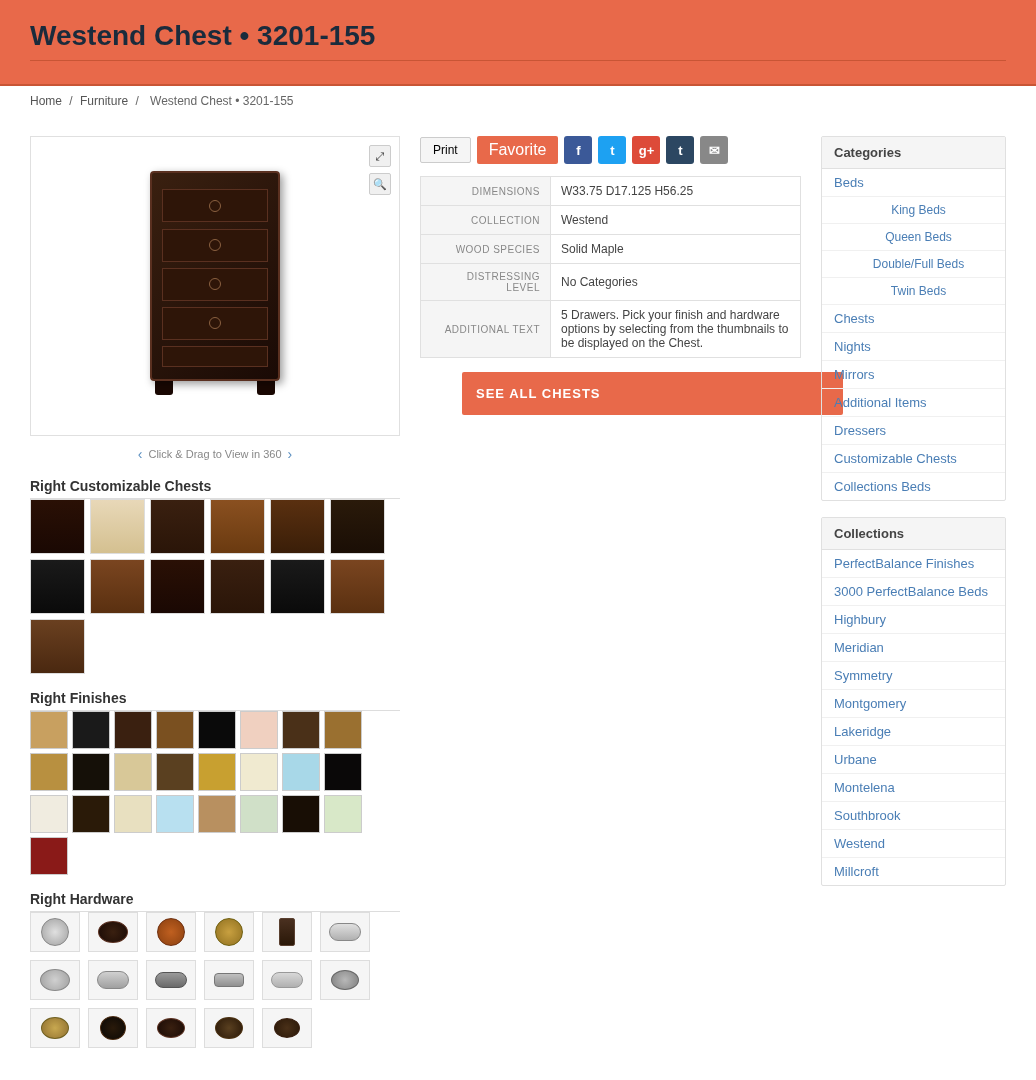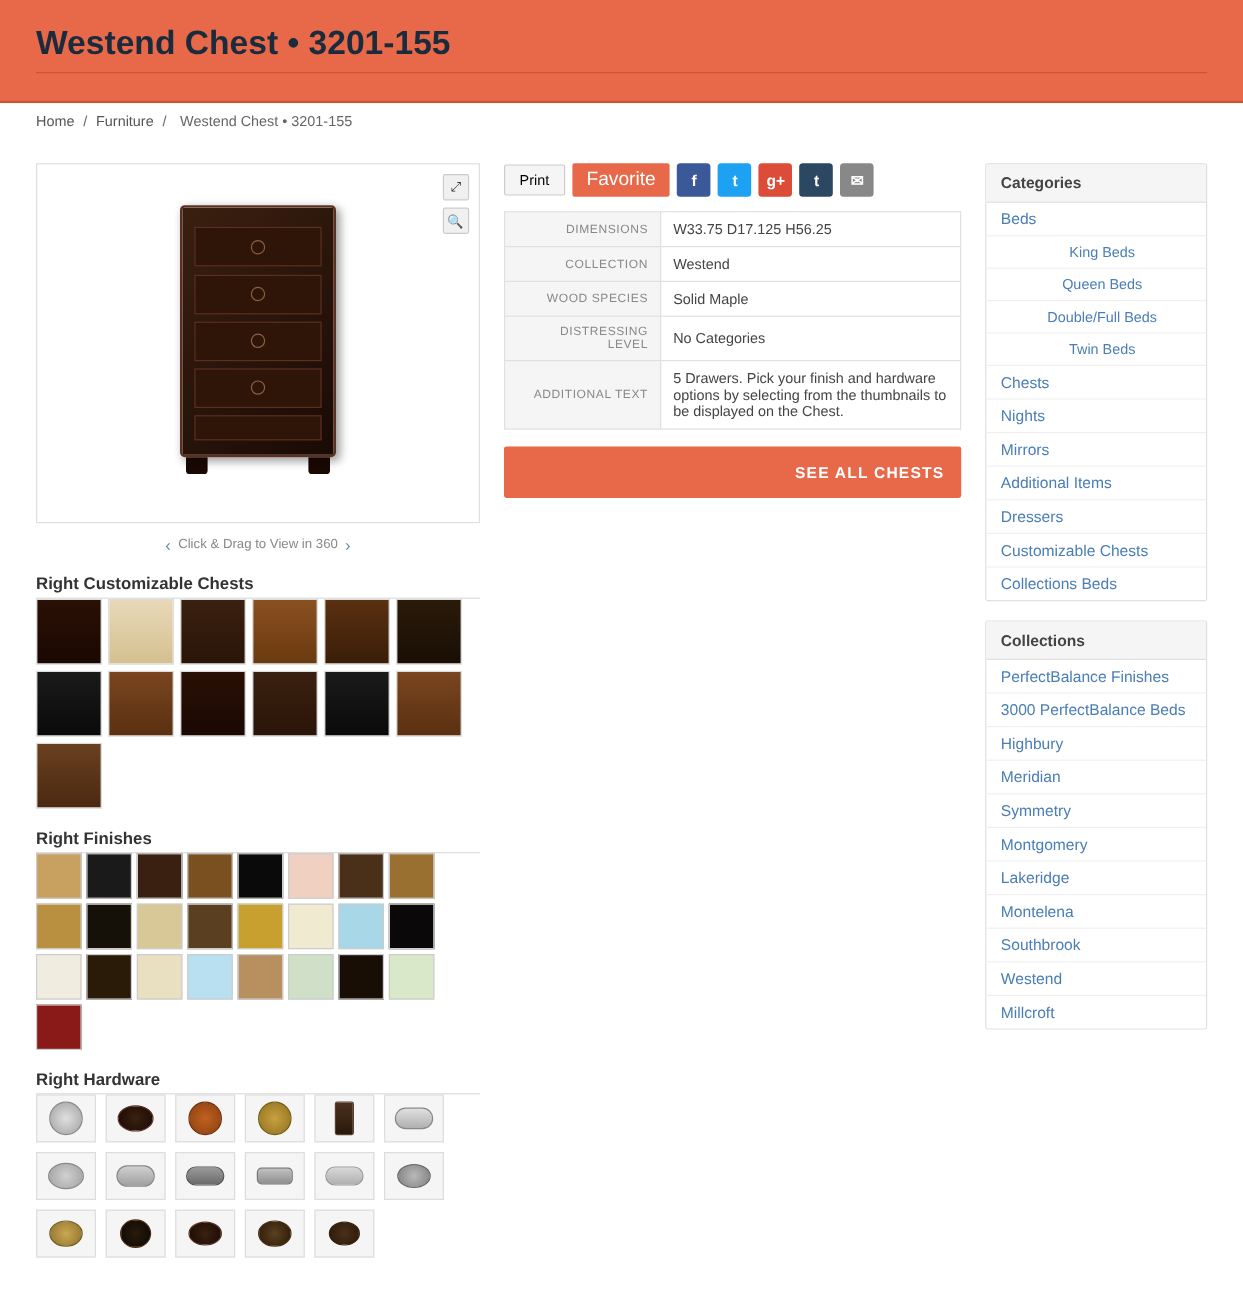--- a/index.html
+++ b/index.html
@@ -39,21 +39,21 @@
     .btn-tm { background: #2c4762; }
     .btn-em { background: #888; }
 
     
     .details-table { width: 100%; border-collapse: collapse; margin-bottom: 14px; font-size: 12px; }
     .details-table tr td { padding: 7px 10px; border: 1px solid #e0e0e0; }
     .details-table tr td:first-child { background: #f5f5f5; color: #888; text-align: right; font-size: 10px; letter-spacing: 0.5px; text-transform: uppercase; width: 130px; }
     .details-table tr td:last-child { color: #444; }
 
     
-    .see-all-btn { display: block; width: 100%; background: #e8694a; color: white; border: none; padding: 14px; font-size: 13px; font-weight: bold; letter-spacing: 1px; cursor: pointer; border-radius: 2px; text-align: right; }
+    .see-all-btn { display: block; width: 100%; background: #e8694a; color: white; border: none; padding: 14px; font-size: 13px; font-weight: bold; letter-spacing: 1px; cursor: pointer; border-radius: 2px; text-align: left; margin-left: 42px; }
 
     
     .section-title { font-size: 14px; font-weight: bold; color: #333; margin: 16px 0 0; border-bottom: 1px solid #ddd; padding-bottom: 4px; }
     .thumb-grid { display: flex; flex-wrap: wrap; gap: 5px; margin-bottom: 8px; }
     .thumb-item { width: 55px; height: 55px; border: 1px solid #ddd; cursor: pointer; overflow: hidden; }
 
     
     .finish-grid { display: flex; flex-wrap: wrap; gap: 4px; margin-bottom: 8px; }
     .finish-swatch { width: 38px; height: 38px; border: 1px solid #ccc; cursor: pointer; }
 
@@ -360,20 +360,21 @@
 
     <div class="sidebar-box">
       <div class="sidebar-box-title">Collections</div>
       <a href="#" class="sidebar-link">PerfectBalance Finishes</a>
       <a href="#" class="sidebar-link">3000 PerfectBalance Beds</a>
       <a href="#" class="sidebar-link">Highbury</a>
       <a href="#" class="sidebar-link">Meridian</a>
       <a href="#" class="sidebar-link">Symmetry</a>
       <a href="#" class="sidebar-link">Montgomery</a>
       <a href="#" class="sidebar-link">Lakeridge</a>
+      <a href="#" class="sidebar-link">Urbane</a>
       <a href="#" class="sidebar-link">Montelena</a>
       <a href="#" class="sidebar-link">Southbrook</a>
       <a href="#" class="sidebar-link">Westend</a>
       <a href="#" class="sidebar-link">Millcroft</a>
     </div>
 
   </div>
 
 </div>
 

